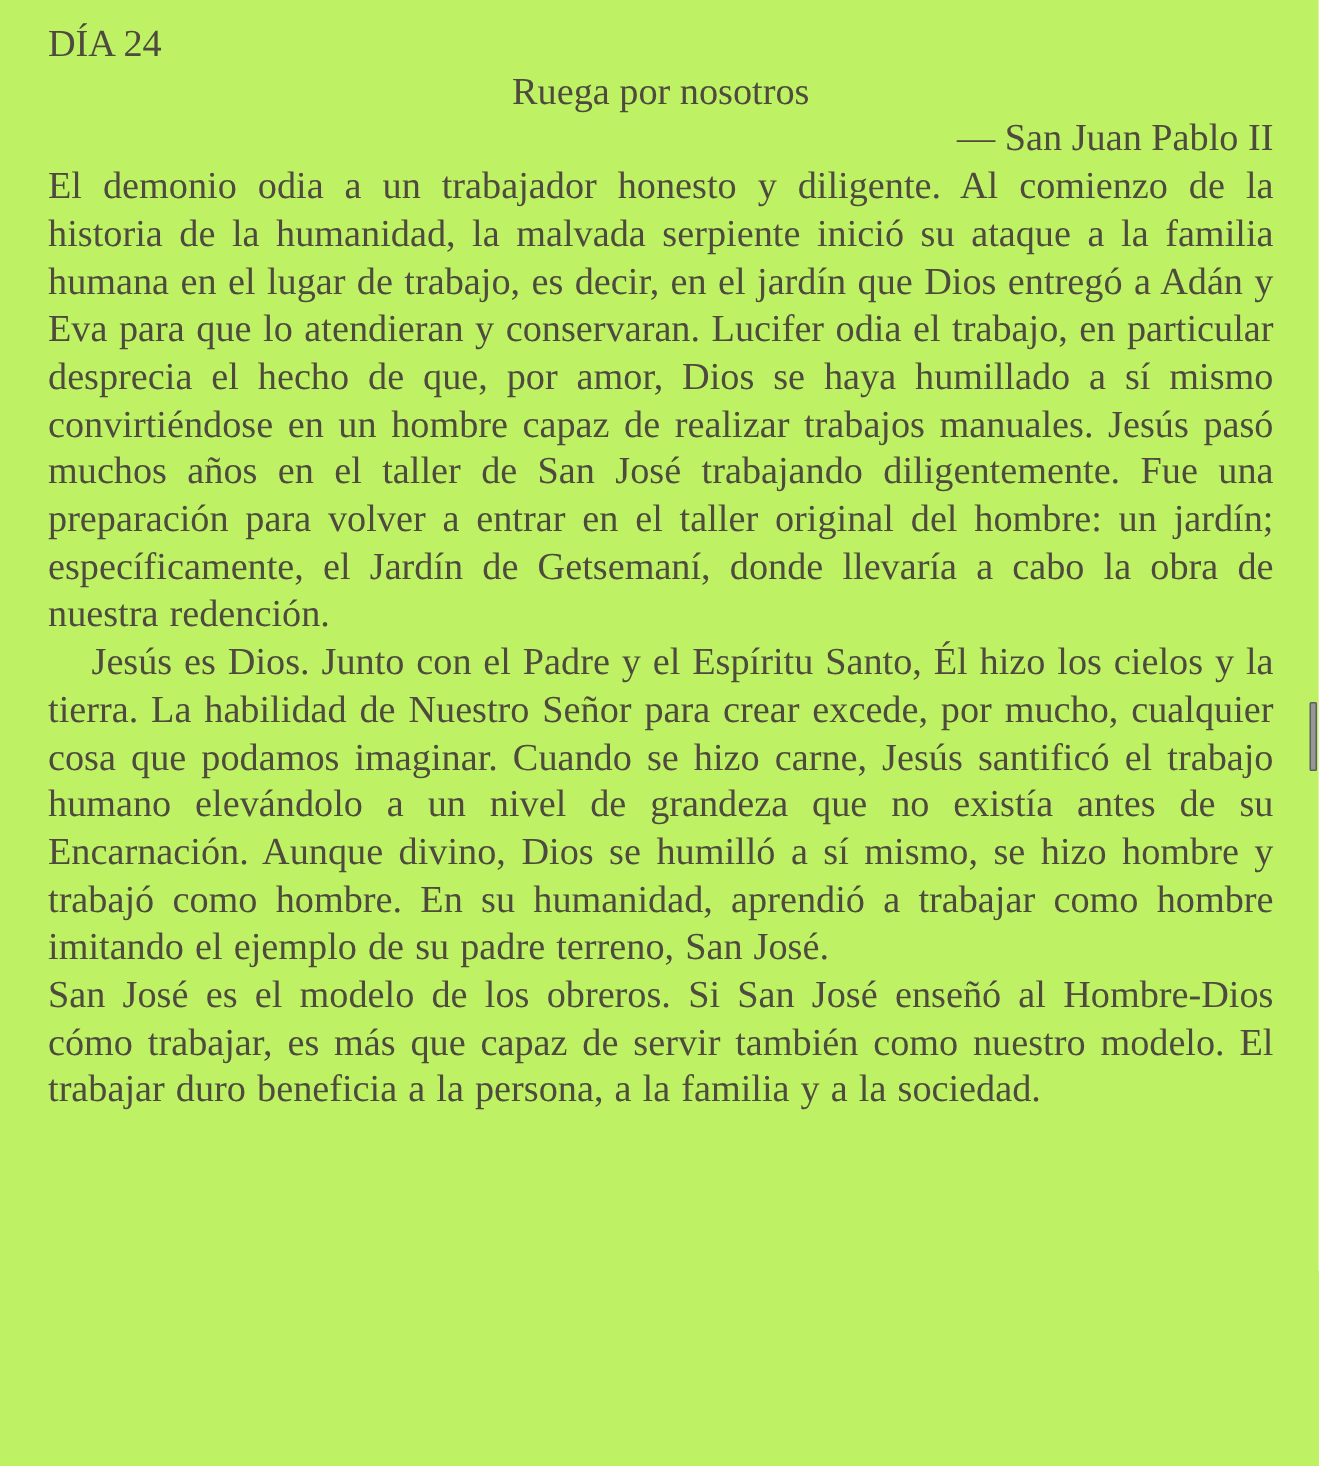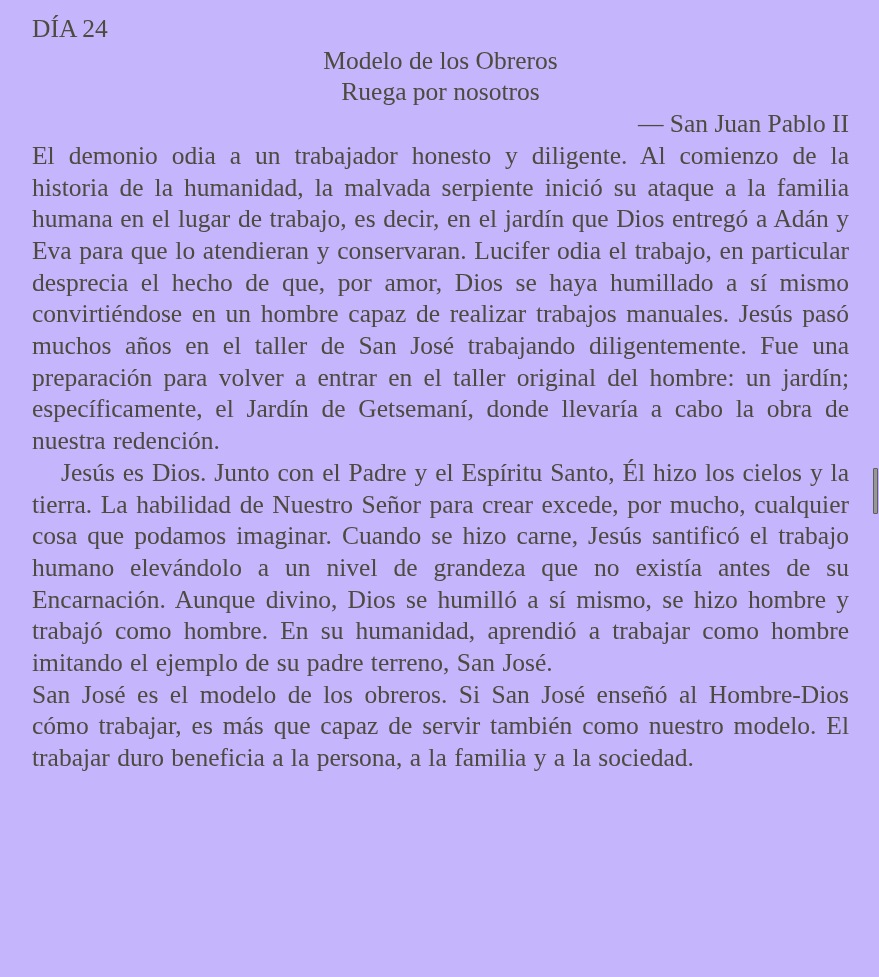--- a/index.html
+++ b/index.html
@@ -4,21 +4,21 @@
 <style>
   html, body {
     margin: 0;
     padding: 0;
     background: #faf0d6;
   }
   .reader-page {
     position: relative;
     width: 879px;
     height: 977px;
-    background: #c4b5fd;
+    background: #bef264;
     overflow: hidden;
     font-family: "Liberation Serif", "DejaVu Serif", serif;
     font-size: 25.5px;
     line-height: 31.7px;
     color: #4e4a3e;
     box-sizing: border-box;
     padding: 13px 30px 0 32px;
   }
   .line { margin: 0; padding: 0; }
   .day-heading { text-align: left; }
@@ -45,21 +45,20 @@
     box-sizing: border-box;
   }
 </style>
 </head>
 <body>
 
 <div class="reader-page">
 
   <div class="line day-heading">DÍA 24</div>
 
-  <div class="line centered">Modelo de los Obreros</div>
 
   <div class="line centered">Ruega por nosotros</div>
 
 
   <p class="attribution">— San Juan Pablo II</p>
 
   <p class="body-paragraph">El demonio odia a un trabajador honesto y diligente. Al comienzo de la historia de la humanidad, la malvada serpiente inició su ataque a la familia humana en el lugar de trabajo, es decir, en el jardín que Dios entregó a Adán y Eva para que lo atendieran y conservaran. Lucifer odia el trabajo, en particular desprecia el hecho de que, por amor, Dios se haya humillado a sí mismo convirtiéndose en un hombre capaz de realizar trabajos manuales. Jesús pasó muchos años en el taller de San José trabajando diligentemente. Fue una preparación para volver a entrar en el taller original del hombre: un jardín; específicamente, el Jardín de Getsemaní, donde llevaría a cabo la obra de nuestra redención.</p>
 
   <p class="body-paragraph indent">Jesús es Dios. Junto con el Padre y el Espíritu Santo, Él hizo los cielos y la tierra. La habilidad de Nuestro Señor para crear excede, por mucho, cualquier cosa que podamos imaginar. Cuando se hizo carne, Jesús santificó el trabajo humano elevándolo a un nivel de grandeza que no existía antes de su Encarnación. Aunque divino, Dios se humilló a sí mismo, se hizo hombre y trabajó como hombre. En su humanidad, aprendió a trabajar como hombre imitando el ejemplo de su padre terreno, San José.</p>
 

